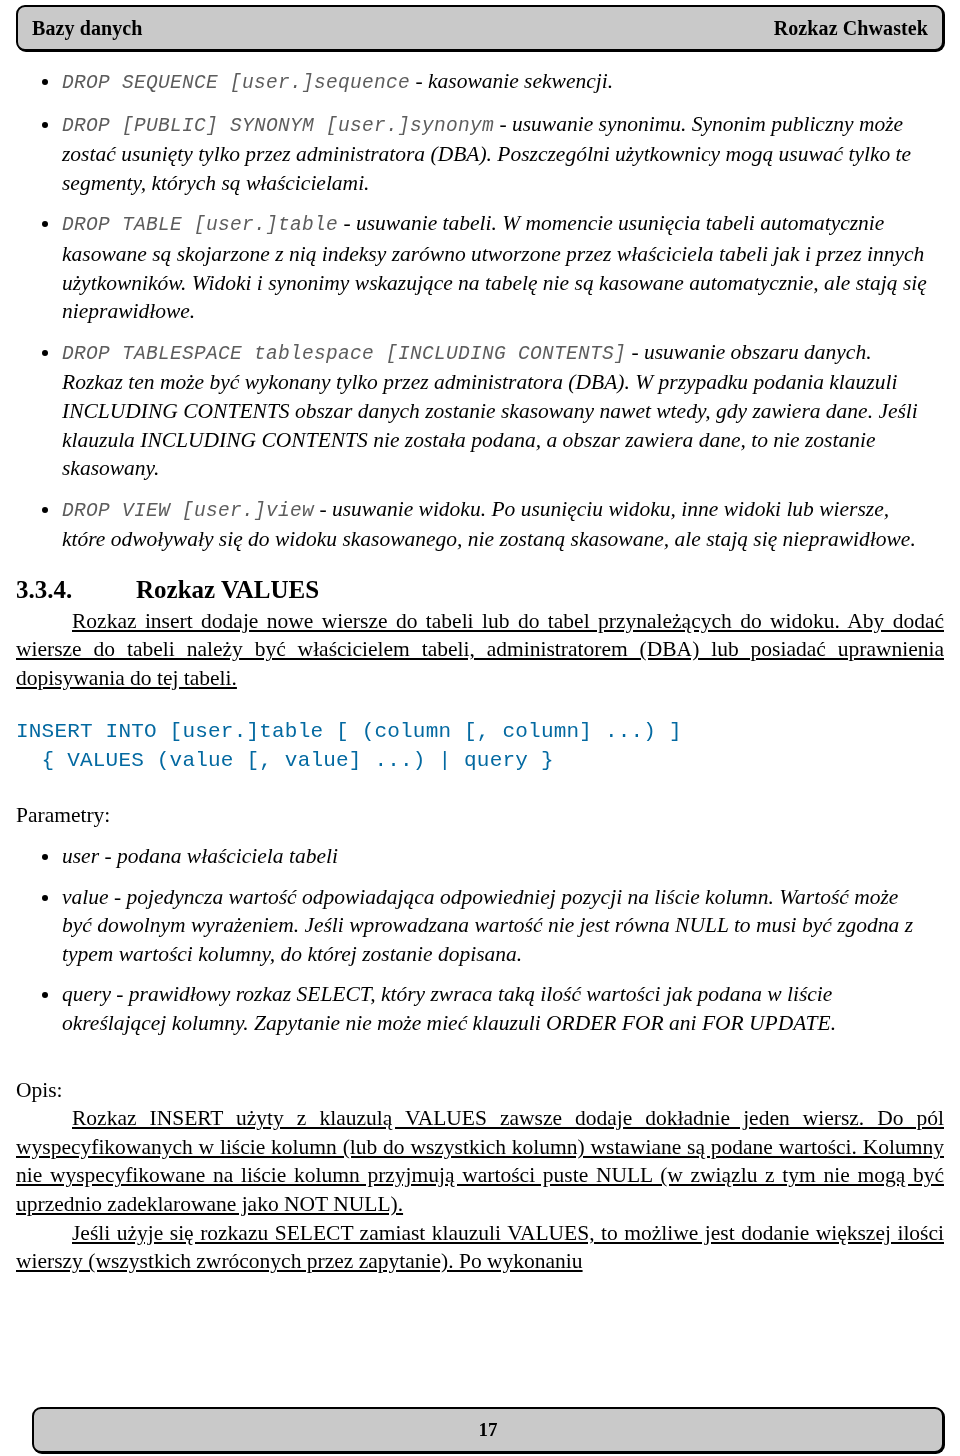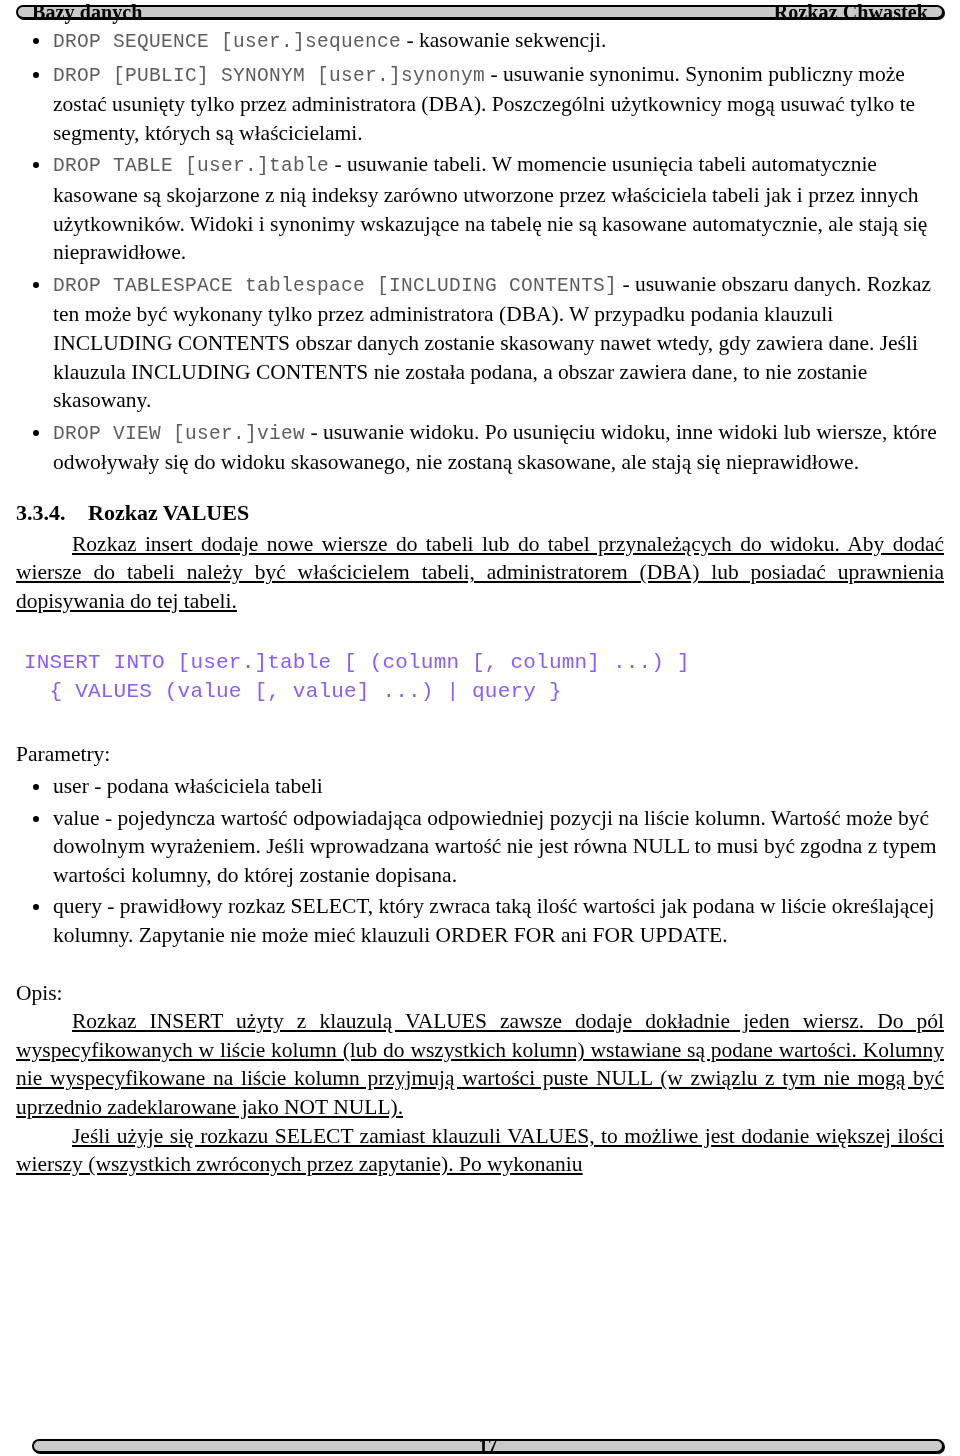--- a/index.html
+++ b/index.html
@@ -23,21 +23,21 @@
     box-sizing: border-box;
     padding: 0 16px;
   }
 
   
   .bar {
     box-sizing: border-box;
     border: 2px solid #000000;
     border-radius: 9px;
     background: #c9c9c9;
-    height: 14px;
+    height: 46px;
     display: flex;
     align-items: center;
     box-shadow: 1px 1px 0 #000;
   }
   .header-bar {
     margin-top: 5px;
     padding: 0 14px;
     justify-content: space-between;
   }
   .header-bar .htext {
@@ -67,22 +67,23 @@
   }
 
   ul.blist {
     list-style: none;
     margin: 0;
     padding: 0;
   }
   ul.blist > li {
     position: relative;
     padding-left: 34px;
-    margin: 3px;
+    margin: 12px;
     text-align: left;
+    font-style: italic;
   }
   ul.blist > li::before {
     content: "";
     position: absolute;
     left: 14px;
     top: 12px;
     width: 6px;
     height: 6px;
     background: #000;
     border-radius: 50%;
@@ -92,44 +93,45 @@
     font-family: "Liberation Mono", "DejaVu Sans Mono", monospace;
     font-size: 19.5px;
     color: #5d5d5d;
     letter-spacing: 0.3px;
   }
 
   
   .heading {
     margin-top: 22px;
     margin-bottom: 2px;
-    font-size: 22px;
+    font-size: 25px;
     font-weight: bold;
     display: flex;
+    gap: 48px;
   }
   .heading .num {
     width: 72px;
     flex: 0 0 72px;
   }
 
   p.para {
     margin: 0;
     text-indent: 56px;
     text-align: justify;
     text-decoration: underline;
   }
 
   .spacer-lg { height: 26px; }
 
   .codeblock {
-    margin: 8px;
+    margin: 0;
     font-family: "Liberation Mono", "DejaVu Sans Mono", monospace;
     font-size: 21px;
     line-height: 28.6px;
-    color: #8b5cf6;
+    color: #0369a1;
     white-space: pre;
     letter-spacing: 0.2px;
   }
 
   .label {
     margin: 0;
     font-size: 21.5px;
   }
 </style>
 </head>

